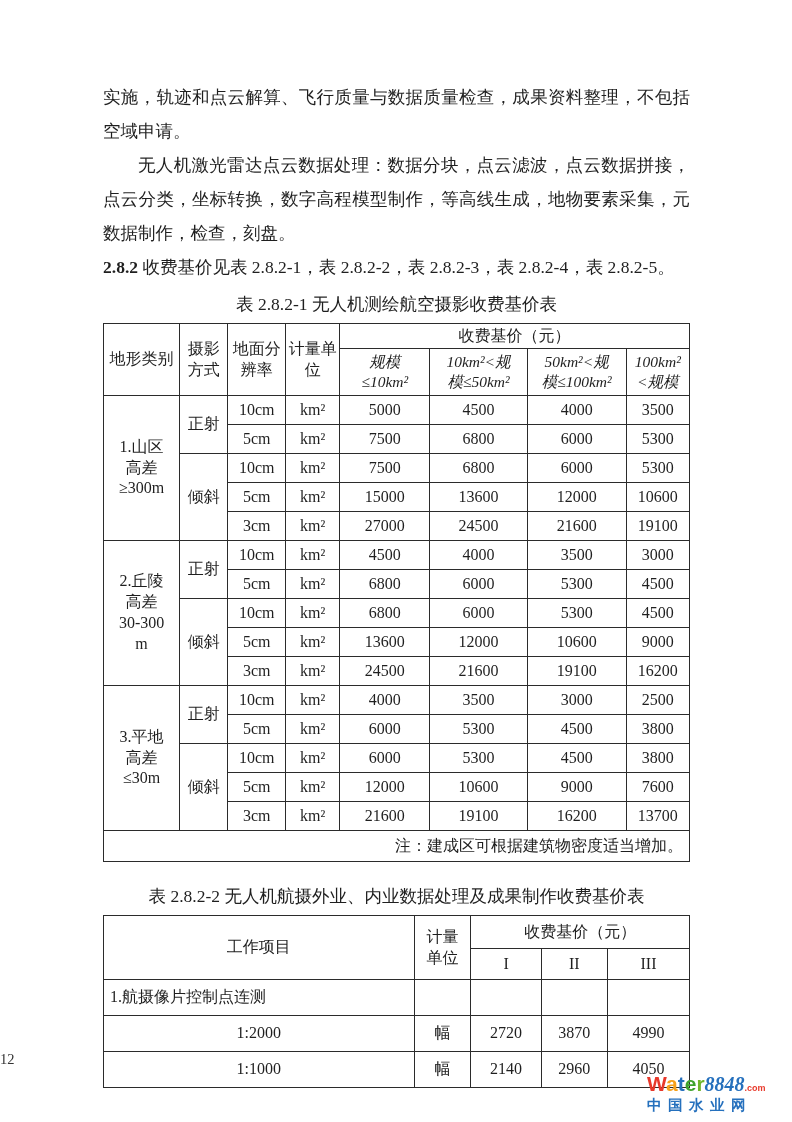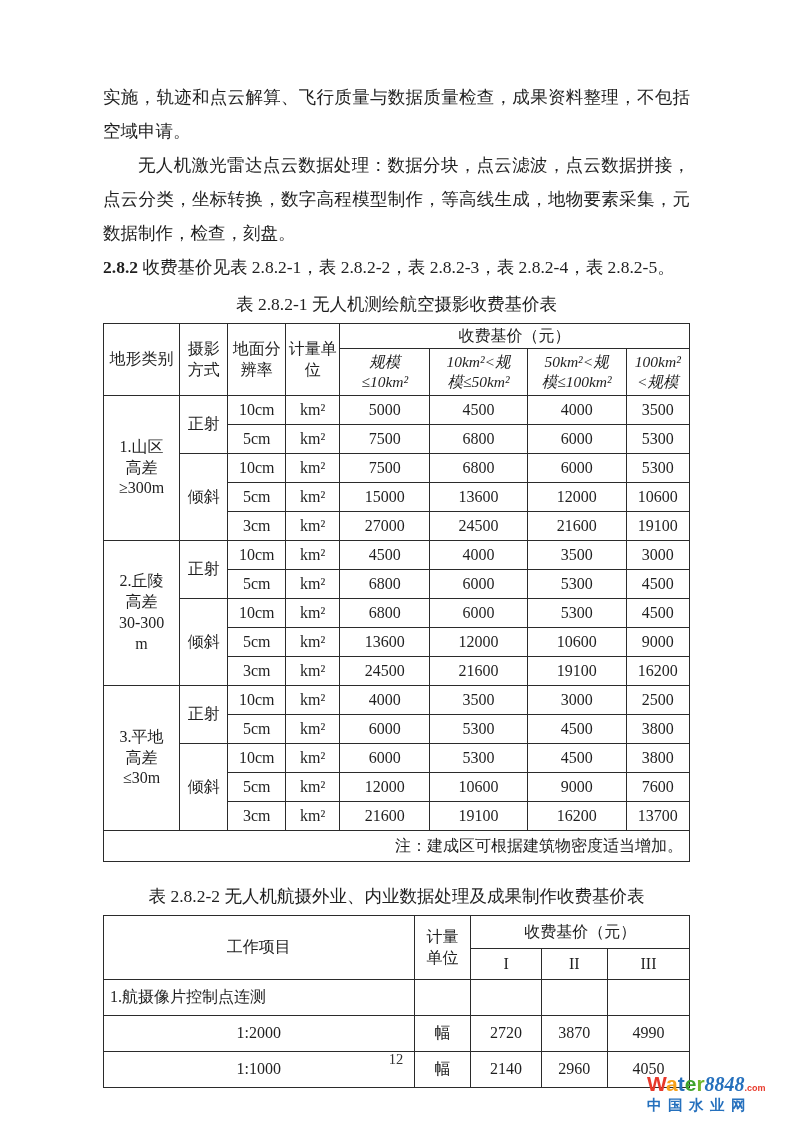--- a/index.html
+++ b/index.html
@@ -37,21 +37,21 @@
   .t2t th, .t2t td {
     border:1px solid #2b2b2b; text-align:center; vertical-align:middle;
     padding:0; font-weight:normal; line-height:1.3;
   }
   .t2t tr.h1 th { height:32px; }
   .t2t tr.h2 th { height:30px; }
   .t2t td { height:35px; }
   .t2t td.item-left { text-align:left; padding-left:6px; height:30px; }
   .page-num {
     position:absolute; left:0; right:0; bottom:54px;
-    text-align:center; font-size:14.5px; color:#333;
+    text-align:left; font-size:14.5px; color:#333;
   }
   .logo {
     position:absolute; right:5px; bottom:10px; width:140px;
     font-family:"Liberation Sans","DejaVu Sans",sans-serif; line-height:1;
   }
   .logo-line1 { white-space:nowrap; }
   .logo-word { font-weight:bold; font-size:21px; letter-spacing:0px; }
   .logo-num {
     font-family:"Liberation Serif","DejaVu Serif",serif;
     font-style:italic; font-weight:bold; font-size:20px;

